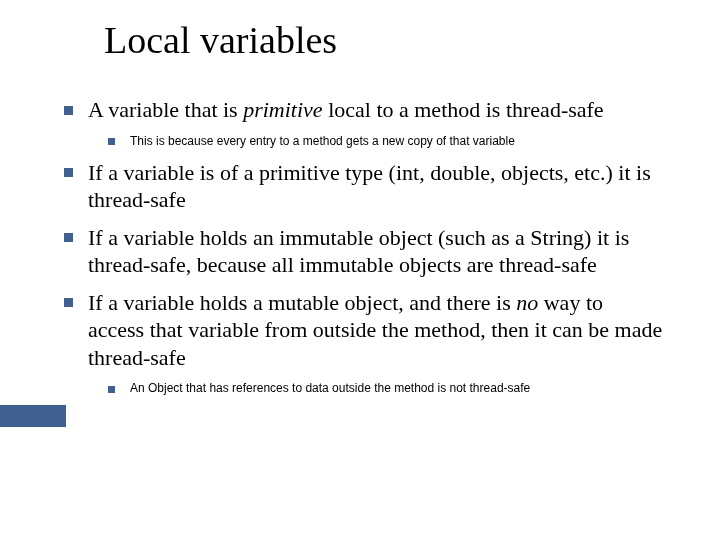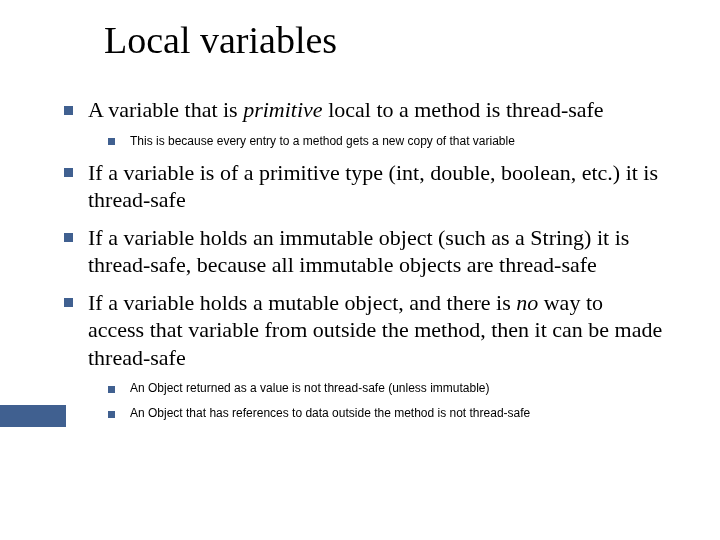--- a/index.html
+++ b/index.html
@@ -94,31 +94,30 @@
     <ul class="lvl1">
 
       <li>
         <span>A variable that is </span><em class="it">primitive</em><span> local to a method is thread-safe</span>
         <ul class="lvl2">
           <li>This is because every entry to a method gets a new copy of that variable</li>
         </ul>
       </li>
 
       <li>
-        <span>If a variable is of a primitive type (</span><span class="code">int</span><span>, </span><span class="code">double</span><span>, </span><span class="code">boolean</span><span>, etc.) it is thread-safe</span>
+        <span>If a variable is of a primitive type (</span><span class="code">int</span><span>, </span><span class="code">double</span><span>, </span><span class="code">objects</span><span>, etc.) it is thread-safe</span>
       </li>
 
       <li>
         <span>If a variable holds an immutable object (such as a </span><span class="code">String</span><span>) it is thread-safe, because all immutable objects are thread-safe</span>
       </li>
 
       <li>
         <span>If a variable holds a mutable object, and there is </span><em class="it">no</em><span> way to access that variable from outside the method, then it can be made thread-safe</span>
         <ul class="lvl2">
-          <li>An Object returned as a value is not thread-safe (unless immutable)</li>
           <li>An Object that has references to data outside the method is not thread-safe</li>
         </ul>
       </li>
 
     </ul>
   </div>
 
   <div class="accent-bar" style="width: 66px;"></div>
 </div>
 

